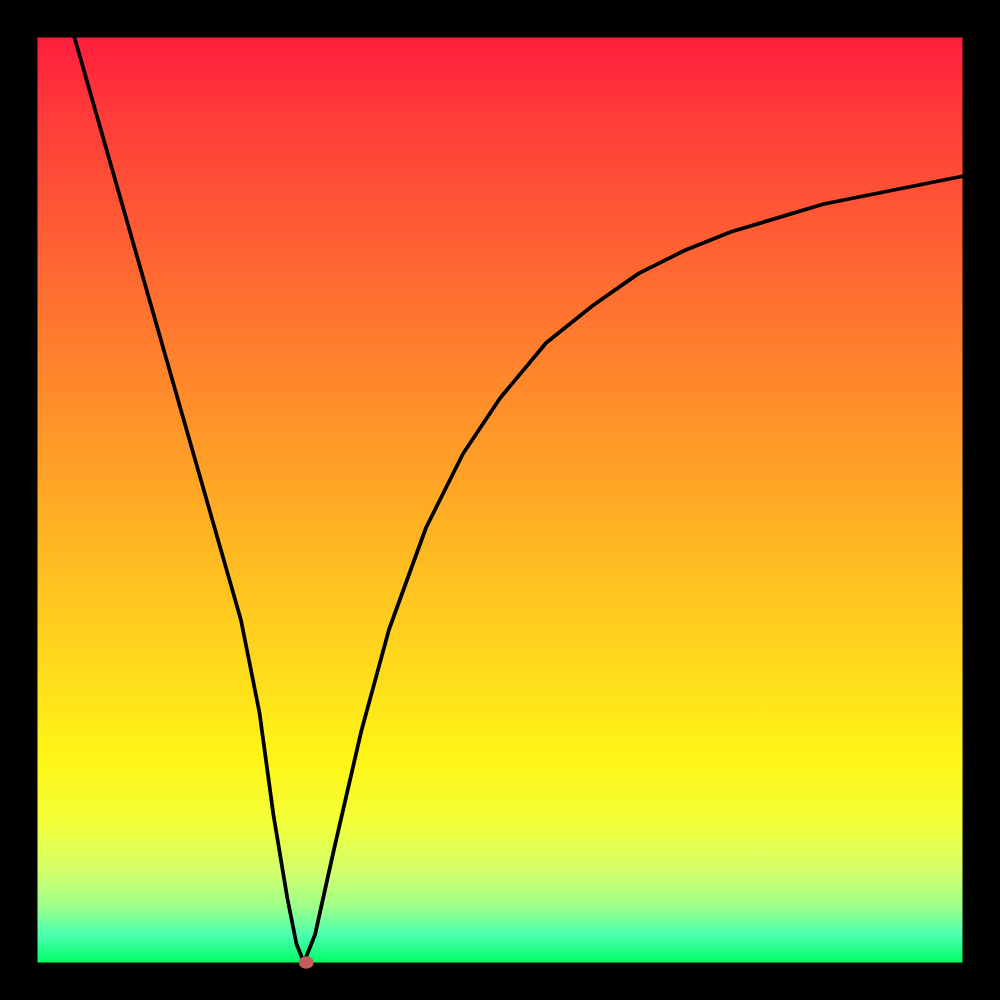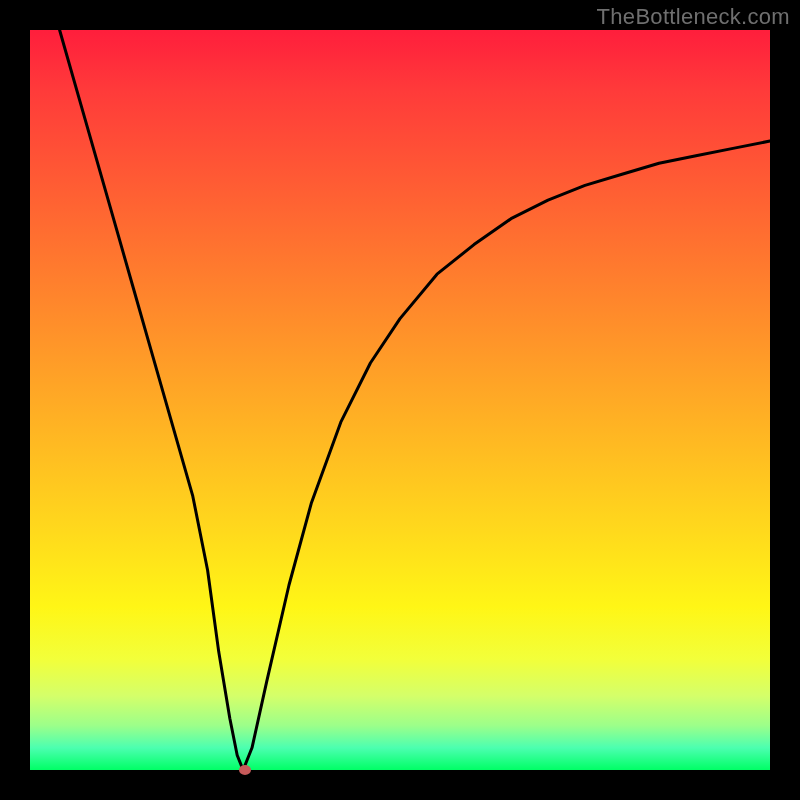--- a/index.html
+++ b/index.html
@@ -79,15 +79,14 @@
   <div class="plot-area">
 
     <svg class="curve" viewBox="0 0 740 740" preserveAspectRatio="none">
       <path id="curve-path" d="M29.60 0.00 L44.40 51.80 L59.20 103.60 L74.00 155.40 L88.80 207.20 L103.60 259.00 L118.40 310.80 L133.20 362.60 L148.00 414.40 L162.80 466.20 L177.60 540.20 L188.70 621.60 L199.80 688.20 L207.20 725.20 L213.12 740.00 L222.00 717.80 L236.80 651.20 L259.00 555.00 L281.20 473.60 L310.80 392.20 L340.40 333.00 L370.00 288.60 L407.00 244.20 L444.00 214.60 L481.00 188.70 L518.00 170.20 L555.00 155.40 L592.00 144.30 L629.00 133.20 L666.00 125.80 L703.00 118.40 L740.00 111.00" fill="none" stroke="#000" stroke-width="3" stroke-linejoin="round" stroke-linecap="round"></path>
     </svg>
 
     <div id="min-marker" class="marker" style="left: 214.6px; top: 740px;"></div>
 
   </div>
 
-  <div class="attribution">TheBottleneck.com</div>
 
 </div>
 
 </body></html>

